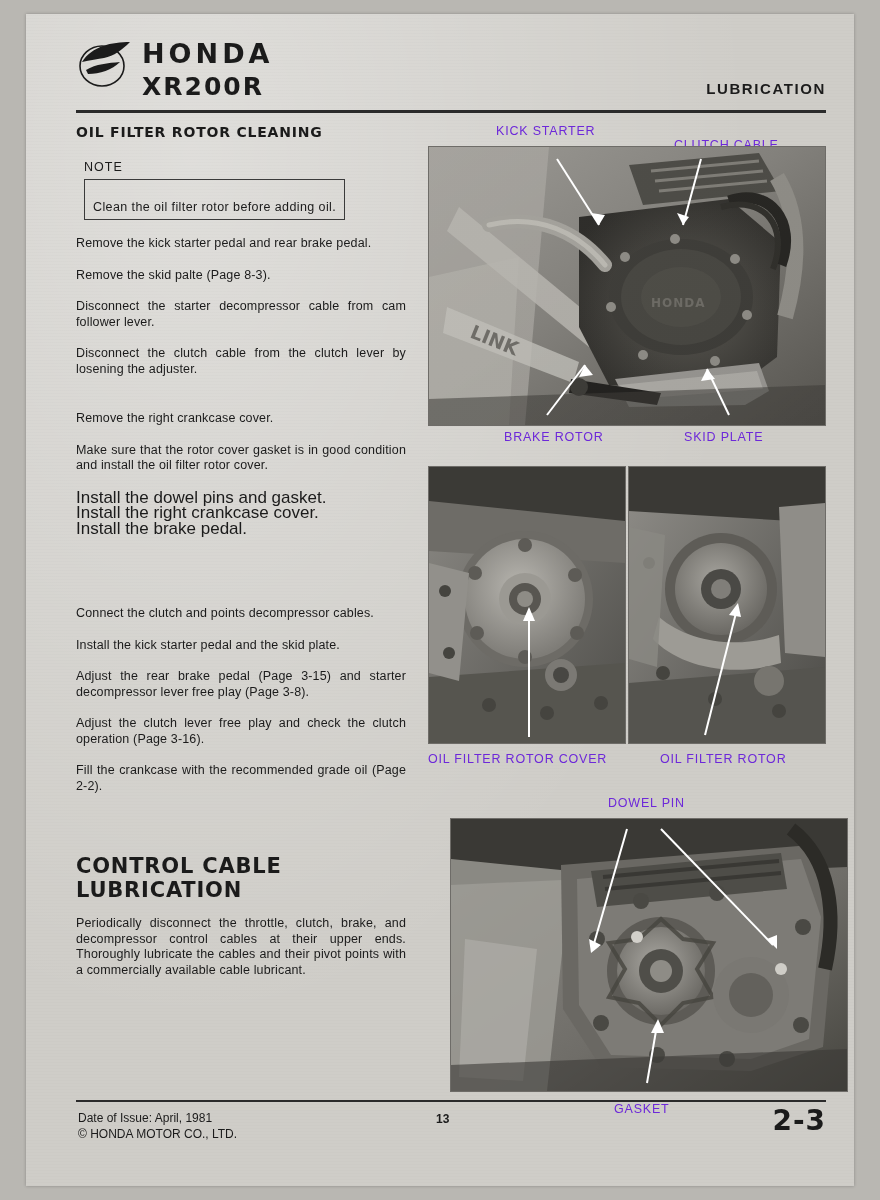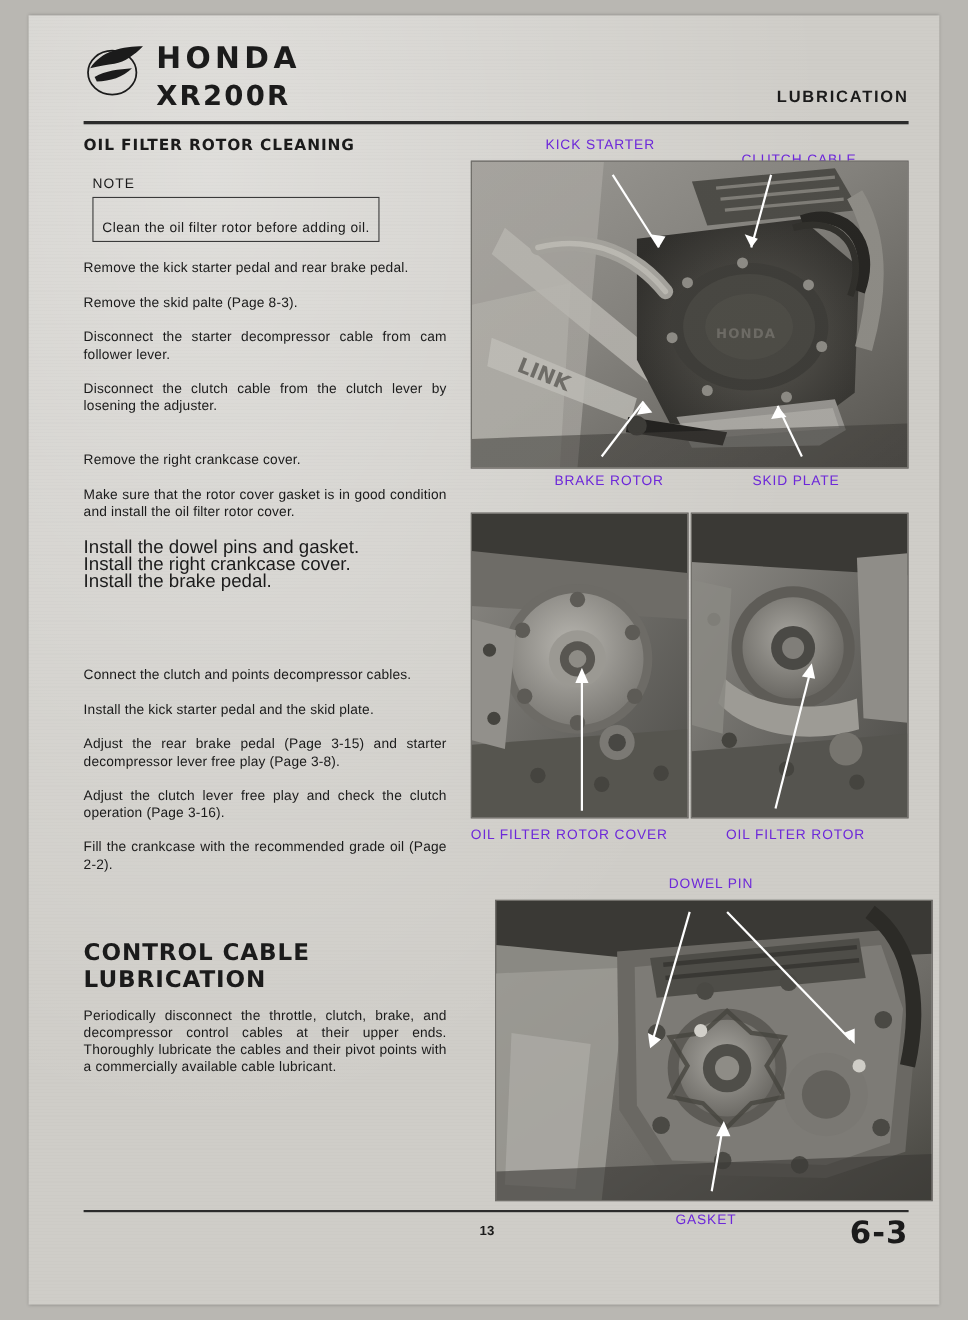--- a/index.html
+++ b/index.html
@@ -422,18 +422,22 @@
           </div>
 
           <div class="cap" style="left:164px;top:306px;">GASKET</div>
         </div>
 
       </div>
     </div>
 
     <div class="footer">
       <div class="foot-rule"></div>
+      <div class="foot-left">
+        <div>Date of Issue:  April, 1981</div>
+        <div>© HONDA MOTOR CO., LTD.</div>
+      </div>
       <div class="foot-mid">13</div>
-      <div class="foot-right">6-3</div>
+      <div class="foot-right">2-3</div>
     </div>
 
   </div>
 </div>
 
 </body></html>

